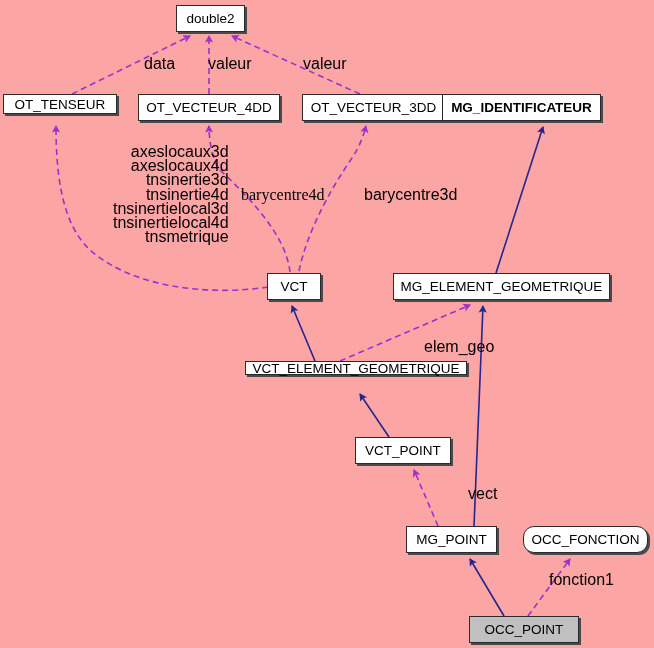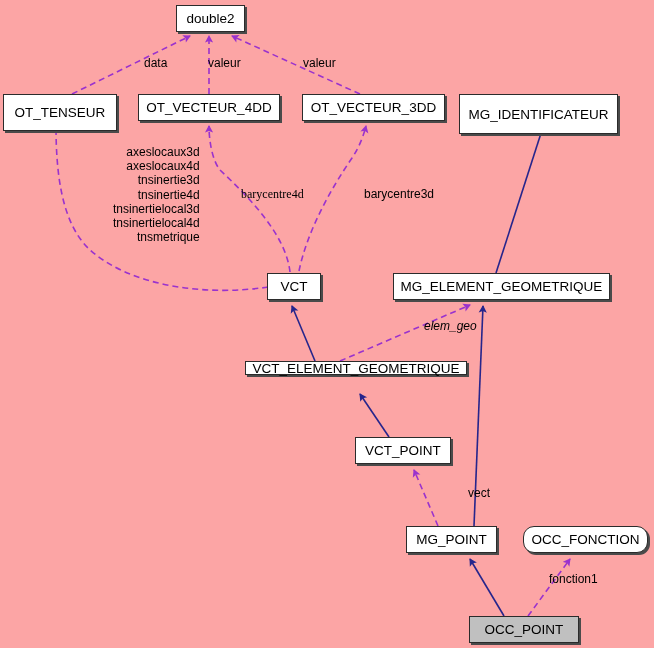--- a/index.html
+++ b/index.html
@@ -6,21 +6,21 @@
   body{width:654px;height:648px;overflow:hidden;
        font-family:"Liberation Sans","DejaVu Sans",sans-serif;}
   #diagram{position:relative;width:654px;height:648px;background:#fca5a5;padding-left:32px;}
   svg#edges{position:absolute;left:0;top:0;width:654px;height:648px;}
   .node{position:absolute;box-sizing:border-box;background:#ffffff;
         border:1px solid #2b2b2b;display:flex;align-items:center;
         justify-content:center;font-size:13.5px;color:#000000;
         white-space:nowrap;letter-spacing:0px;}
   .node.shadow{box-shadow:2px 2px 0 0 #4a4a4a;}
   .node.highlight{background:#c0c0c0;}
-  .edge-label{position:absolute;font-size:12px;color:#000000;
+  .edge-label{position:absolute;font-size:16px;color:#000000;
               white-space:nowrap;line-height:13.5px;}
   .edge-label.stack{text-align:right;line-height:14.2px;}
 </style>
 </head>
 <body>
 
 <div id="diagram">
 
   <svg id="edges" viewBox="0 0 654 648" xmlns="http://www.w3.org/2000/svg">
     <defs>
@@ -50,33 +50,33 @@
       <path d="M 389,437 L 360,394"></path>
       <path d="M 474,526 L 483,306"></path>
       <path d="M 504,616 L 470,559"></path>
     </g>
   </svg>
 
   <div class="node shadow" style="left:176px;top:5px;width:69px;height:27px;">
     <span>double2</span>
   </div>
 
-  <div class="node shadow" style="left:3px;top:94px;width:114px;height:37px;">
+  <div class="node shadow" style="left:3px;top:94px;width:114px;height:20px;">
     <span>OT_TENSEUR</span>
   </div>
 
   <div class="node shadow" style="left:138px;top:94px;width:142px;height:27px;">
     <span>OT_VECTEUR_4DD</span>
   </div>
 
   <div class="node shadow" style="left:302px;top:94px;width:143px;height:27px;">
     <span>OT_VECTEUR_3DD</span>
   </div>
 
-  <div class="node shadow" style="left:459px;top:94px;width:159px;height:40px;">
+  <div class="node shadow" style="left:442px;top:94px;width:159px;height:27px;font-weight:bold;">
     <span>MG_IDENTIFICATEUR</span>
   </div>
 
   <div class="node shadow" style="left:267px;top:273px;width:54px;height:27px;">
     <span>VCT</span>
   </div>
 
   <div class="node shadow" style="left:393px;top:273px;width:217px;height:27px;">
     <span>MG_ELEMENT_GEOMETRIQUE</span>
   </div>
@@ -104,21 +104,21 @@
   <div class="edge-label" style="left:144px;top:57px;">data</div>
 
   <div class="edge-label" style="left:208px;top:57px;">valeur</div>
 
   <div class="edge-label" style="left:303px;top:57px;">valeur</div>
 
   <div class="edge-label" style="left:241px;top:188px;font-family:Liberation Serif, serif;">barycentre4d</div>
 
   <div class="edge-label" style="left:364px;top:188px;">barycentre3d</div>
 
-  <div class="edge-label" style="left:424px;top:320px;font-style:italic;">elem_geo</div>
+  <div class="edge-label" style="left:424px;top:340px;">elem_geo</div>
 
   <div class="edge-label" style="left:437px;top:487px;margin-left:31px;">vect</div>
 
   <div class="edge-label" style="left:549px;top:573px;">fonction1</div>
 
   <div class="edge-label stack" id="tensor-fields" style="left:113px;top:145px;">
       <div>axeslocaux3d</div>
       <div>axeslocaux4d</div>
       <div>tnsinertie3d</div>
       <div>tnsinertie4d</div>

